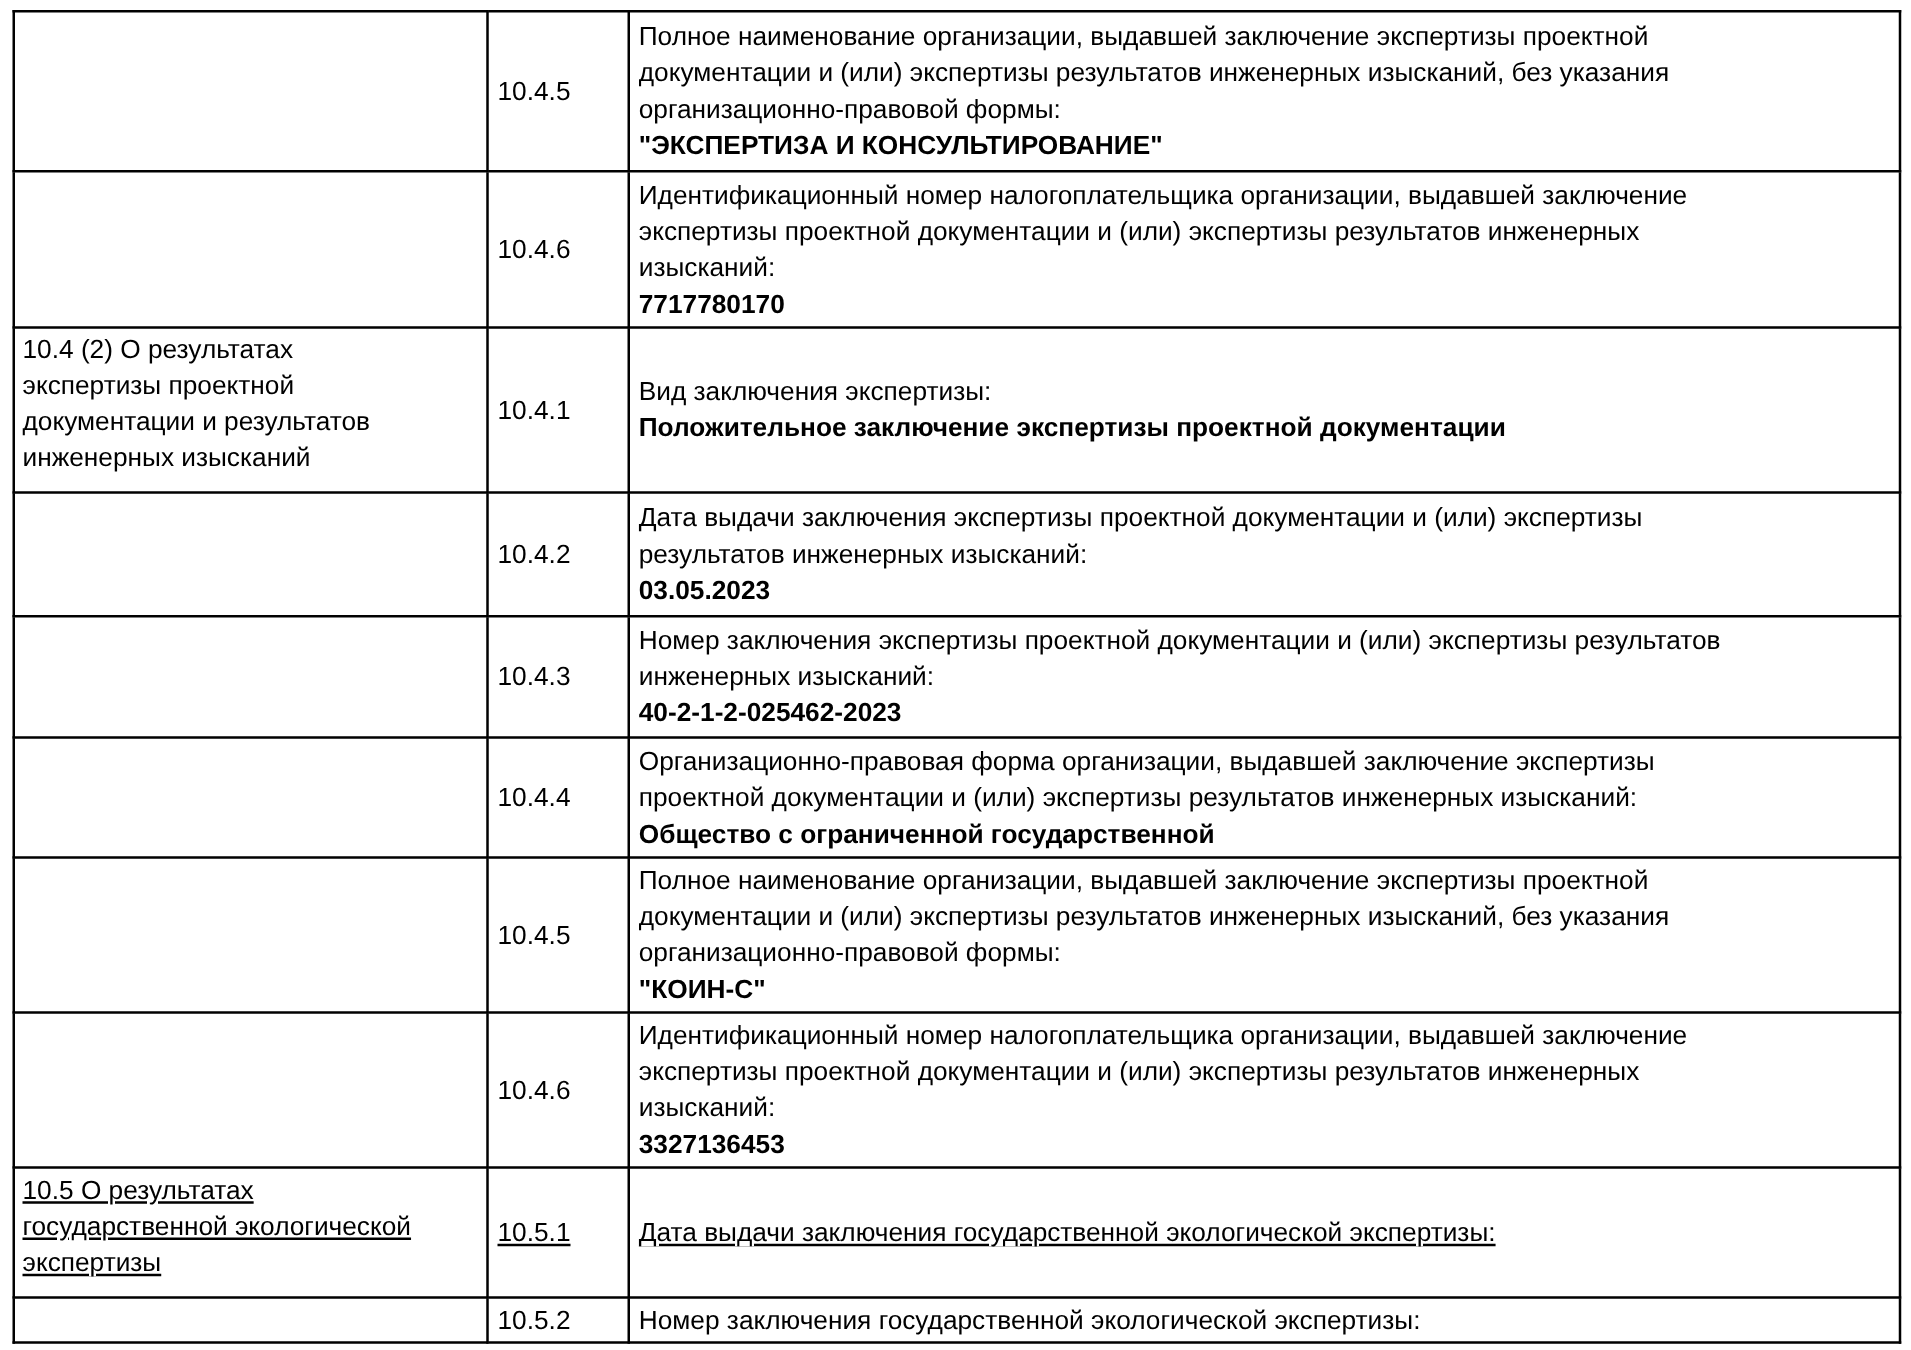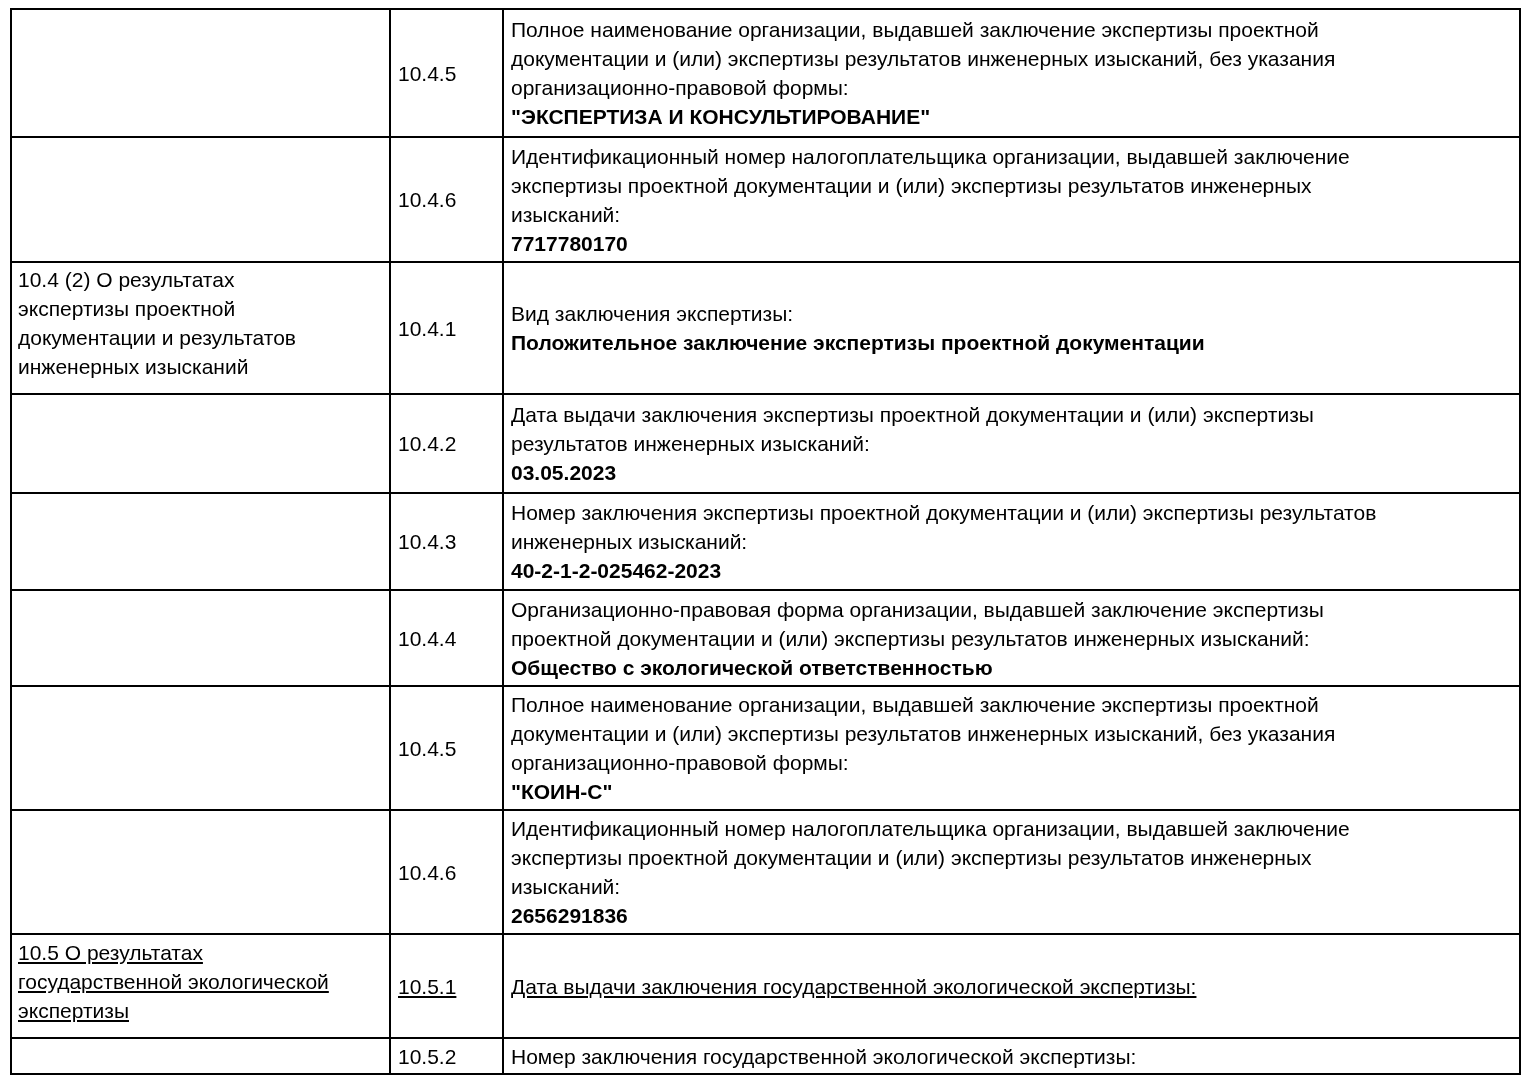--- a/index.html
+++ b/index.html
@@ -117,41 +117,41 @@
 инженерных изысканий:</div>
           <div class="field-value">40-2-1-2-025462-2023</div>
         </td>
       </tr>
       <tr class="r5">
         <td class="col-section"></td>
         <td class="col-code">10.4.4</td>
         <td class="col-desc">
           <div class="field-label">Организационно-правовая форма организации, выдавшей заключение экспертизы
 проектной документации и (или) экспертизы результатов инженерных изысканий:</div>
-          <div class="field-value">Общество с экологической ответственностью</div>
+          <div class="field-value">Общество с ограниченной государственной</div>
         </td>
       </tr>
       <tr class="r6">
         <td class="col-section"></td>
         <td class="col-code">10.4.5</td>
         <td class="col-desc">
           <div class="field-label">Полное наименование организации, выдавшей заключение экспертизы проектной
 документации и (или) экспертизы результатов инженерных изысканий, без указания
 организационно-правовой формы:</div>
           <div class="field-value">"КОИН-С"</div>
         </td>
       </tr>
       <tr class="r7">
         <td class="col-section"></td>
         <td class="col-code">10.4.6</td>
         <td class="col-desc">
           <div class="field-label">Идентификационный номер налогоплательщика организации, выдавшей заключение
 экспертизы проектной документации и (или) экспертизы результатов инженерных
 изысканий:</div>
-          <div class="field-value">2656291836</div>
+          <div class="field-value">3327136453</div>
         </td>
       </tr>
       <tr class="r8">
         <td class="col-section">10.5 О результатах
 государственной экологической
 экспертизы</td>
         <td class="col-code">10.5.1</td>
         <td class="col-desc">
           <div class="field-label">Дата выдачи заключения государственной экологической экспертизы:</div>
           <div class="field-value"></div>

